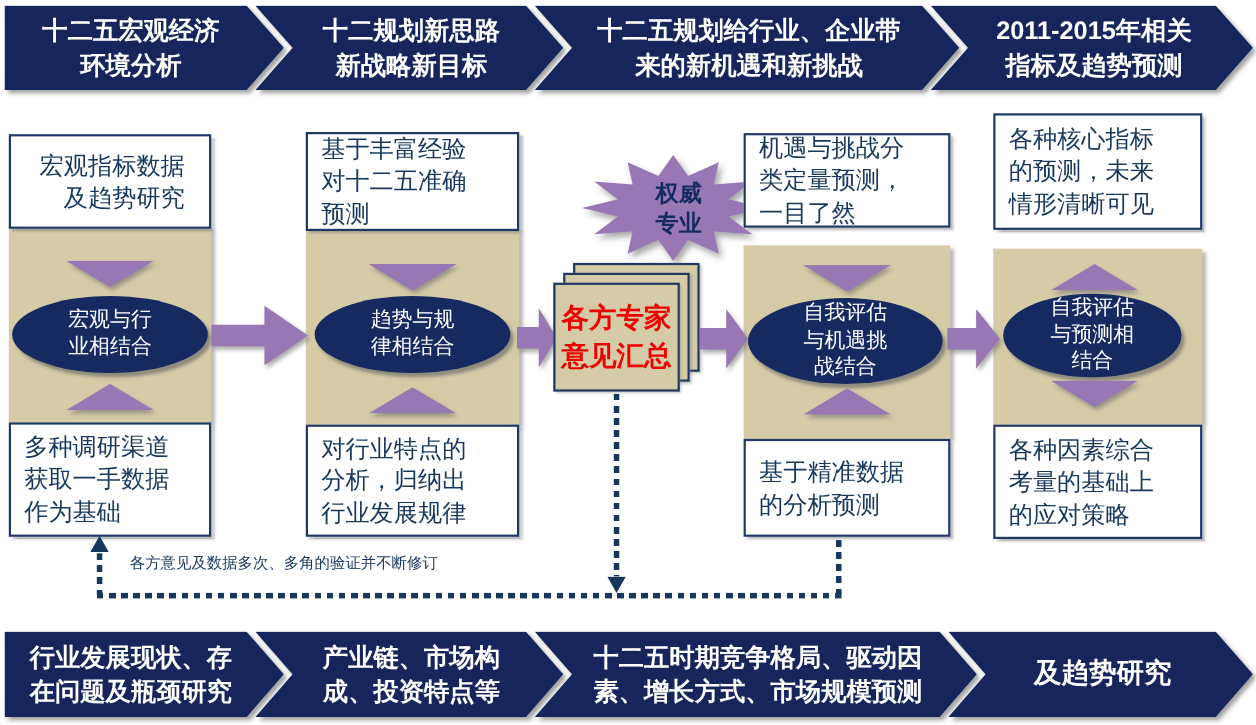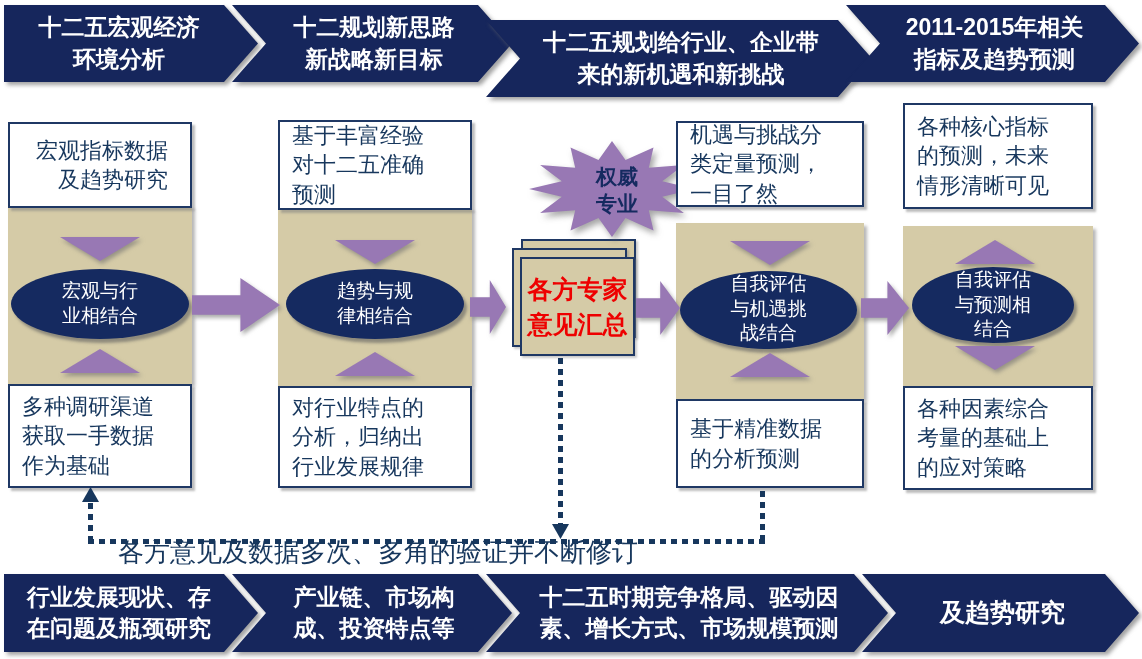--- a/index.html
+++ b/index.html
@@ -51,36 +51,36 @@
               font-size:25px;line-height:1.4;}
 
   
   .dot-h{position:absolute;height:5px;
          background:repeating-linear-gradient(90deg,var(--dotted) 0 6px,transparent 6px 11px);}
   .dot-v{position:absolute;width:5px;
          background:repeating-linear-gradient(180deg,var(--dotted) 0 6px,transparent 6px 11px);}
   .ah{position:absolute;background:var(--dotted);}
   .ah-up{clip-path:polygon(50% 0,0 100%,100% 100%);}
   .ah-down{clip-path:polygon(0 0,100% 0,50% 100%);}
-  .feedback-label{position:absolute;color:var(--text);font-size:26px;white-space:nowrap;margin-top:32px;}
+  .feedback-label{position:absolute;color:var(--text);font-size:14px;white-space:nowrap;}
 </style>
 </head>
 <body>
 
 <div id="canvas">
 
   <div class="banner-wrap" style="left:4px;top:5px;width:254px;height:77px;">
     <div class="banner chev-first">十二五宏观经济
 环境分析</div>
   </div>
   <div class="banner-wrap" style="left:232px;top:5px;width:280px;height:77px;">
     <div class="banner chev">十二规划新思路
 新战略新目标</div>
   </div>
-  <div class="banner-wrap" style="left:486px;top:20px;width:386px;height:77px;">
+  <div class="banner-wrap" style="left:486px;top:5px;width:386px;height:77px;">
     <div class="banner chev">十二五规划给行业、企业带
 来的新机遇和新挑战</div>
   </div>
   <div class="banner-wrap" style="left:846px;top:5px;width:293px;height:77px;">
     <div class="banner chev">2011-2015年相关
 指标及趋势预测</div>
   </div>
 
   <div class="tan-col" style="left:8px;top:206px;width:184px;height:178px;"></div>
   <div class="tan-col" style="left:278px;top:208px;width:194px;height:178px;"></div>
@@ -119,21 +119,21 @@
   <div class="wbox" style="left:278px;top:386px;width:194px;height:102px;">对行业特点的
 分析，归纳出
 行业发展规律</div>
 
   <div class="shape-wrap" style="left:470px;top:280px;width:36px;height:54px;">
       <div class="shape arrow-right"></div>
     </div>
 
   <div class="page" style="left:521px;top:239px;width:115px;height:99px;"></div>
   <div class="page" style="left:512px;top:248px;width:115px;height:99px;"></div>
-  <div class="page" style="left:520px;top:257px;width:115px;height:99px;">
+  <div class="page" style="left:503px;top:257px;width:115px;height:99px;">
     <div class="page-label">各方专家
 意见汇总</div>
   </div>
 
   <div class="star-wrap" style="left:527px;top:139px;width:170px;height:100px;">
     <svg width="170" height="100" viewBox="0 0 170 100">
       <polygon style="fill:var(--purple);" points="168,50 135.2,57.8 156.9,74 121.8,71.2 126.5,91.6 98.5,79 85,98 71.5,79 43.5,91.6 48.2,71.2 13.1,74 34.8,57.8 2,50 34.8,42.2 13.1,26 48.2,28.8 43.5,8.4 71.5,21 85,2 98.5,21 126.5,8.4 121.8,28.8 156.9,26 135.2,42.2"></polygon>
     </svg>
   </div>
   <div class="star-label" style="left:532px;top:150px;width:170px;height:80px;">权威

